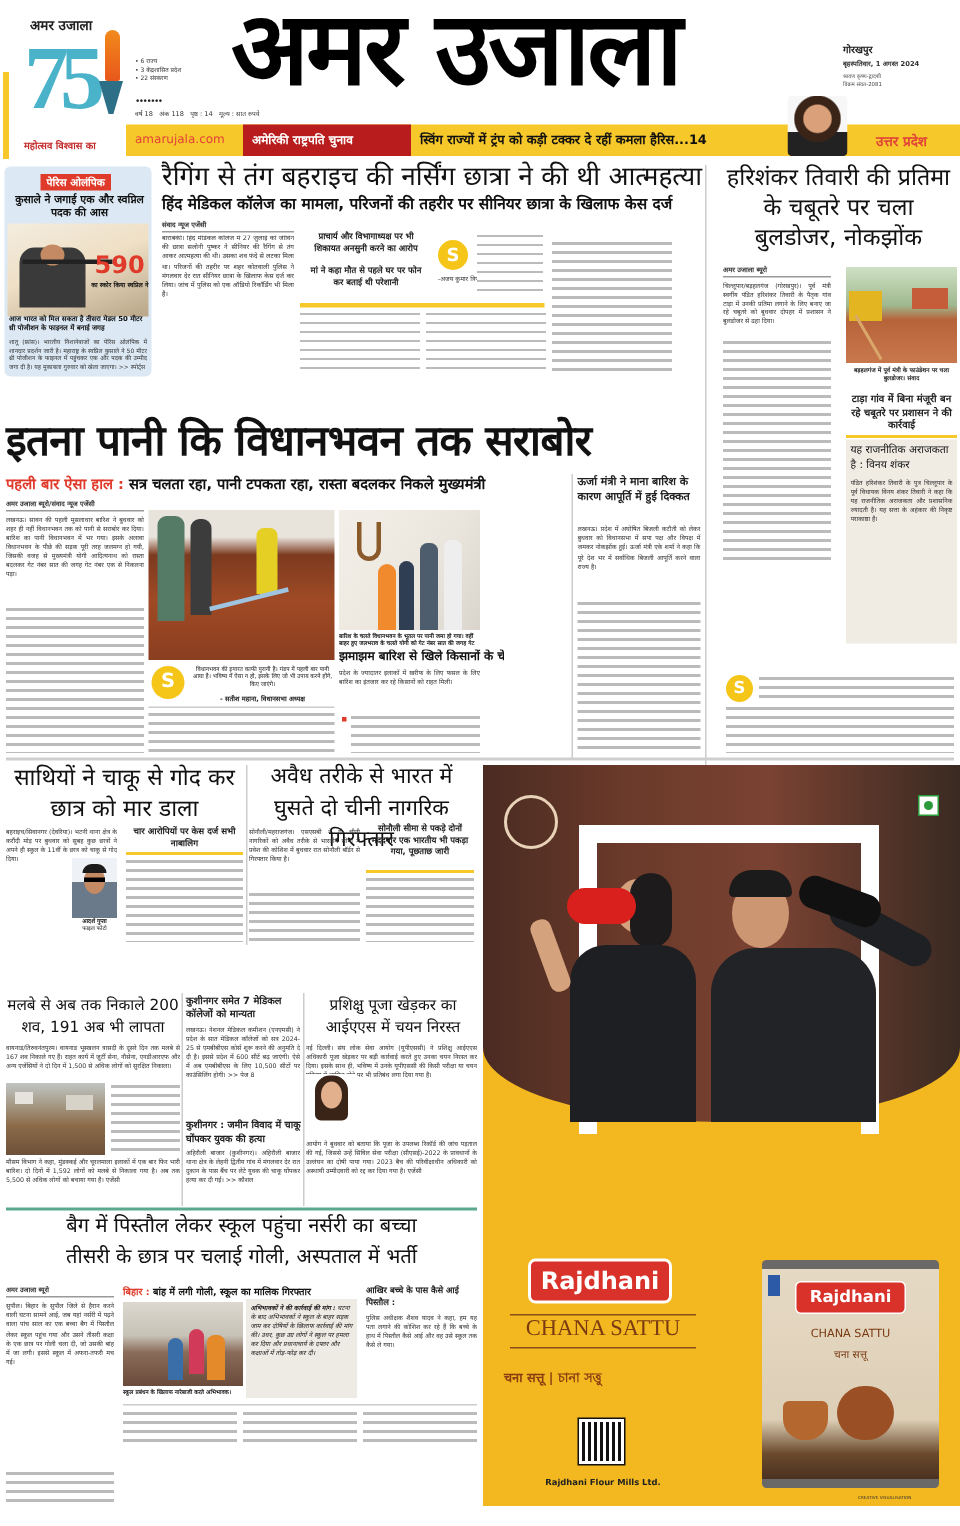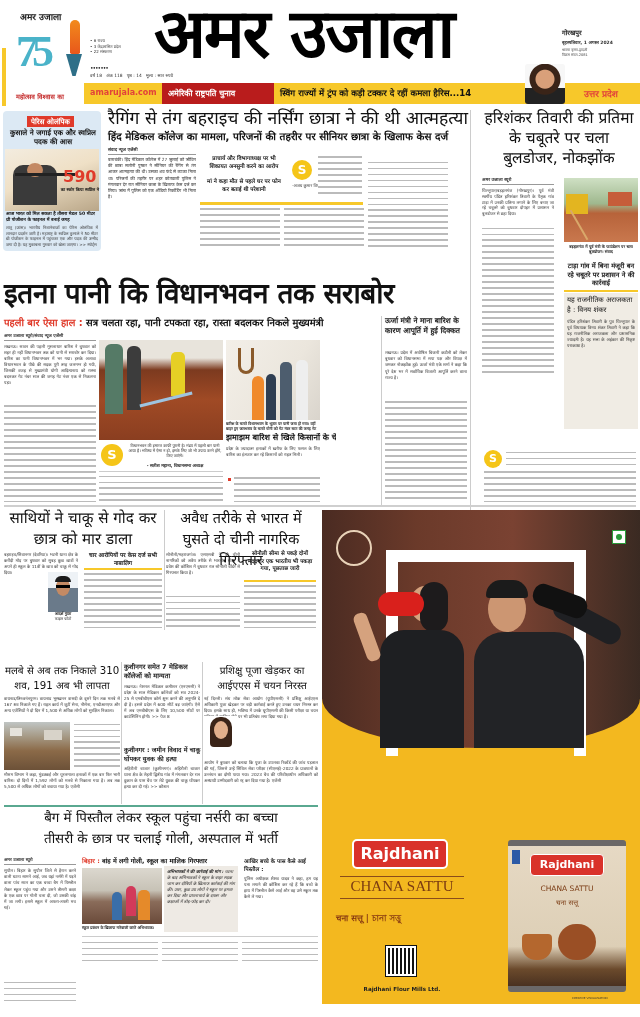--- a/index.html
+++ b/index.html
@@ -17,21 +17,21 @@
 .photo{position:absolute;overflow:hidden}
 .cap{font-size:4px;color:#222;line-height:5px}
 </style>
 </head>
 <body>
 
 <div class="abs" style="left:0;top:0;width:640px;height:84px;">
 
   <div class="abs" style="left:14px;top:8px;width:70px;height:94px;">
     <div class="abs" style="left:6px;top:2px;font-size:9px;font-weight:bold;color:#222;">अमर उजाला</div>
-    <div class="abs" style="left:2px;top:8px;font-size:44px;line-height:72px;font-weight:bold;color:#4ab3c9;letter-spacing:-6px;font-family:'Liberation Serif',serif;">75</div>
+    <div class="abs" style="left:2px;top:8px;font-size:60px;line-height:72px;font-weight:bold;color:#4ab3c9;letter-spacing:-6px;font-family:'Liberation Serif',serif;">75</div>
     <div class="abs" style="left:56px;top:12px;width:10px;height:34px;background:linear-gradient(#f28a1c,#e8571b);border-radius:6px 6px 2px 2px;"></div>
     <div class="abs" style="left:52px;top:46px;width:16px;height:22px;background:#2e6f88;clip-path:polygon(0 0,100% 0,60% 100%,40% 100%);"></div>
     <div class="abs" style="left:2px;top:84px;font-size:6.5px;color:#c42b2b;font-weight:bold;white-space:nowrap;">महोत्सव विश्वास का</div>
   </div>
   <div class="abs" style="left:2px;top:48px;width:4px;height:58px;background:#f7c82a;"></div>
 
   <div class="abs" style="left:90px;top:38px;font-size:4px;line-height:5.5px;color:#333;">
     <div>• <span>6 राज्य</span></div>
     <div>• <span>3 केंद्रशासित प्रदेश</span></div>
     <div>• <span>22 संस्करण</span></div>
@@ -43,21 +43,21 @@
 
   <div class="abs" style="left:562px;top:28px;width:80px;">
     <div style="font-size:6.5px;font-weight:bold;color:#222;">गोरखपुर</div>
     <div style="font-size:4.5px;font-weight:bold;color:#333;margin-top:2px;">बृहस्पतिवार, 1 अगस्त 2024</div>
     <div style="font-size:3.6px;color:#444;margin-top:2px;">श्रावण कृष्ण-द्वादशी</div>
     <div style="font-size:3.6px;color:#444;">विक्रम संवत-2081</div>
   </div>
 </div>
 
 <div class="abs" style="left:84px;top:83px;width:556px;height:21px;background:#f7c82a;">
-  <div class="abs" style="left:6px;top:5px;font-size:8px;font-weight:bold;color:#e2413a;">amarujala.com</div>
+  <div class="abs" style="left:6px;top:5px;font-size:8px;font-weight:normal;color:#e2413a;">amarujala.com</div>
   <div class="abs" style="left:78px;top:0;width:112px;height:21px;background:#b91c1c;">
     <span style="position:absolute;left:6px;top:4px;font-size:8px;font-weight:bold;color:#fff;white-space:nowrap;">अमेरिकी राष्ट्रपति चुनाव</span>
   </div>
   <div class="abs" style="left:196px;top:4px;font-size:8.6px;font-weight:bold;color:#111;white-space:nowrap;">स्विंग राज्यों में ट्रंप को कड़ी टक्कर दे रहीं कमला हैरिस...14</div>
   <div class="abs" style="left:500px;top:4px;font-size:9px;font-weight:bold;color:#e2413a;">उत्तर प्रदेश</div>
 </div>
 
 <div class="photo" style="left:525px;top:64px;width:40px;height:40px;border-radius:3px;background:radial-gradient(circle at 50% 38%,#d9a07a 0 9px,#3a2418 10px 15px,transparent 16px),linear-gradient(#f7f7f7 0,#f7f7f7 60%,#222 60%);"></div>
 
 <div class="abs" style="left:3px;top:111px;width:98px;height:140px;background:#dce9f4;border-radius:4px;text-decoration:underline;">
@@ -174,21 +174,21 @@
 
 <div class="vline" style="left:164px;top:510px;height:120px;"></div>
 
 <div class="abs hlt" style="left:166px;top:508px;width:150px;text-align:center;font-size:14.4px;line-height:21px;">अवैध तरीके से भारत में घुसते दो चीनी नागरिक गिरफ्तार</div>
 <div class="abs txt" style="left:166px;top:552px;width:74px;height:40px;line-height:6px;">सोनौली/महराजगंज। एसएसबी ने दो चीनी नागरिकों को अवैध तरीके से भारतीय सीमा में प्रवेश की कोशिश में बुधवार रात सोनौली बॉर्डर से गिरफ्तार किया है।</div>
 <div class="abs fill" style="left:166px;top:594px;width:74px;height:34px;"></div>
 <div class="abs hl" style="left:244px;top:550px;width:72px;text-align:center;font-size:5.6px;line-height:7.6px;color:#222;">सोनौली सीमा से पकड़े दोनों मददगार एक भारतीय भी पकड़ा गया, पूछताछ जारी</div>
 <div class="hline" style="left:244px;top:580px;width:72px;height:2px;background:#f7c82a;"></div>
 <div class="abs fill" style="left:244px;top:584px;width:72px;height:44px;"></div>
 
-<div class="abs hlt" style="left:4px;top:663px;width:116px;text-align:center;font-size:10.2px;line-height:15px;">मलबे से अब तक निकाले 310 शव, 191 अब भी लापता</div>
+<div class="abs hlt" style="left:4px;top:663px;width:116px;text-align:center;font-size:10.2px;line-height:15px;">मलबे से अब तक निकाले 200 शव, 191 अब भी लापता</div>
 <div class="abs txt" style="left:4px;top:696px;width:116px;height:24px;line-height:6px;">वायनाड/तिरुवनंतपुरम। वायनाड भूस्खलन त्रासदी के दूसरे दिन तक मलबे से 167 शव निकाले गए हैं। राहत कार्य में जुटीं सेना, नौसेना, एनडीआरएफ और अन्य एजेंसियों ने दो दिन में 1,500 से अधिक लोगों को सुरक्षित निकाला।</div>
 <div class="photo" style="left:4px;top:722px;width:66px;height:48px;background:linear-gradient(#c0c5c4 0,#a69a86 30%,#8b6a48 60%,#6c5138 100%);">
   <div class="abs" style="left:6px;top:6px;width:12px;height:8px;background:#e6e3dc;"></div>
   <div class="abs" style="left:40px;top:8px;width:18px;height:10px;background:#d8d3c9;"></div>
 </div>
 <div class="abs fill" style="left:74px;top:722px;width:46px;height:48px;"></div>
 <div class="abs txt" style="left:4px;top:772px;width:116px;height:30px;line-height:6px;">मौसम विभाग ने कहा, मुंडक्कई और चूरलमाला इलाकों में एक बार फिर भारी बारिश। दो दिनों में 1,592 लोगों को मलबे से निकाला गया है। अब तक 5,500 से अधिक लोगों को बचाया गया है। एजेंसी</div>
 
 <div class="vline" style="left:121px;top:662px;height:142px;"></div>
 

